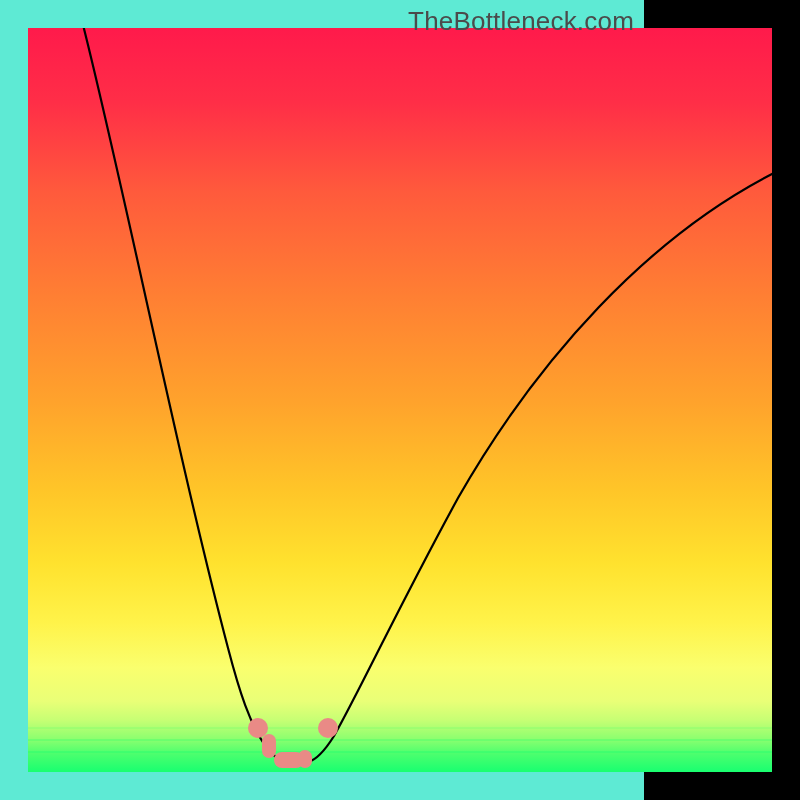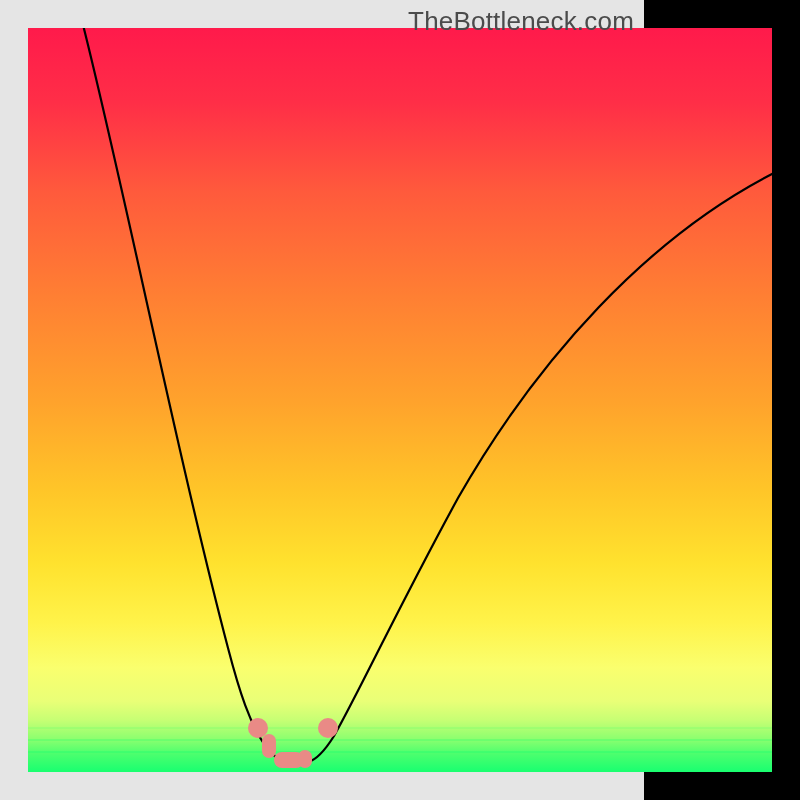--- a/index.html
+++ b/index.html
@@ -8,21 +8,21 @@
     width: 800px;
     height: 800px;
     background: #000;
     overflow: hidden;
     font-family: Arial, Helvetica, sans-serif;
   }
   .outer {
     position: relative;
     width: 644px;
     height: 800px;
-    background: #e5e5e5;
+    background: #5eead4;
   }
   .watermark {
     position: absolute;
     top: 6px;
     right: 10px;
     color: #4b4b4b;
     font-size: 26px;
     font-weight: 500;
     letter-spacing: 0.2px;
     z-index: 5;

